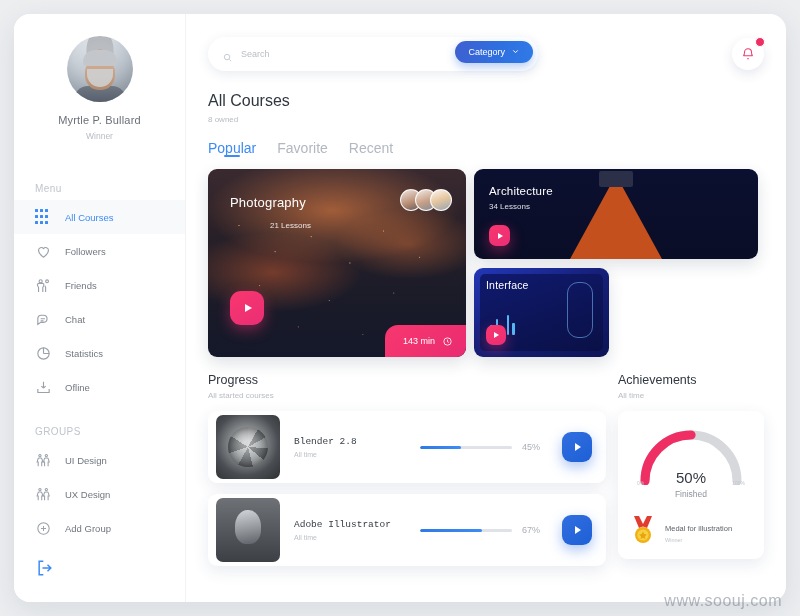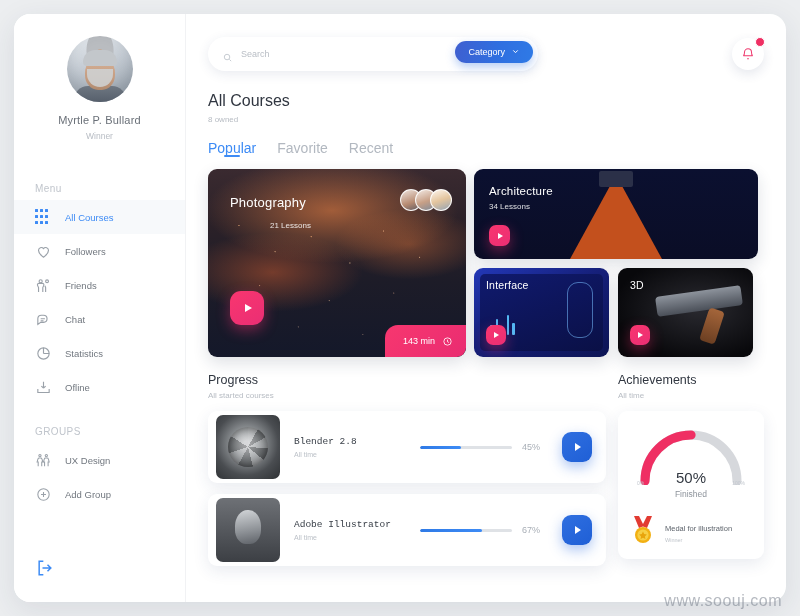--- a/index.html
+++ b/index.html
@@ -421,20 +421,31 @@
         <svg viewBox="0 0 24 24" fill="none" stroke="currentColor" stroke-width="1.6">
           <path d="M4 14v5h16v-5"></path>
             <path d="M12 4v9m0 0l-3-3m3 3l3-3"></path>
         </svg>
       </span>
       <span class="nav-text">Ofline</span>
     </div>
 
     <div class="section-label groups-label">GROUPS</div>
 
+    <div class="nav-item">
+      <span class="nav-icon">
+        <svg viewBox="0 0 24 24" fill="none" stroke="currentColor" stroke-width="1.5">
+          <circle cx="7" cy="5" r="1.6"></circle>
+            <path d="M4.5 20v-6H3l1.2-4.2A1.6 1.6 0 0 1 5.8 8.6h2.4a1.6 1.6 0 0 1 1.6 1.2L11 14H9.5v6"></path>
+          <circle cx="16" cy="5" r="1.6"></circle>
+            <path d="M13.5 20v-6H12l1.2-4.2a1.6 1.6 0 0 1 1.6-1.2h2.4a1.6 1.6 0 0 1 1.6 1.2L20 14h-1.5v6"></path>
+        </svg>
+      </span>
+      <span class="nav-text">UI Design</span>
+    </div>
 
     <div class="nav-item">
       <span class="nav-icon">
         <svg viewBox="0 0 24 24" fill="none" stroke="currentColor" stroke-width="1.5">
           <circle cx="7" cy="5" r="1.6"></circle>
             <path d="M4.5 20v-6H3l1.2-4.2A1.6 1.6 0 0 1 5.8 8.6h2.4a1.6 1.6 0 0 1 1.6 1.2L11 14H9.5v6"></path>
           <circle cx="16" cy="5" r="1.6"></circle>
             <path d="M13.5 20v-6H12l1.2-4.2a1.6 1.6 0 0 1 1.6-1.2h2.4a1.6 1.6 0 0 1 1.6 1.2L20 14h-1.5v6"></path>
         </svg>
       </span>
@@ -550,30 +561,20 @@
                   <i style="height:20px"></i>
                   <i style="height:12px"></i>
               </div>
             </div>
             <div class="card-title">Interface</div>
             <div class="play play-xs">
               <i></i>
             </div>
           </div>
 
-          <div class="card card-small">
-            <div class="photo-3d">
-              <div class="gun"></div>
-              <div class="grip"></div>
-            </div>
-            <div class="card-title">3D</div>
-            <div class="play play-xs">
-              <i></i>
-            </div>
-          </div>
 
         </div>
       </div>
     </div>
 
     <div class="lower">
 
       <section class="col-progress">
         <div class="sec-title">Progress</div>
         <div class="sec-sub">All started courses</div>

